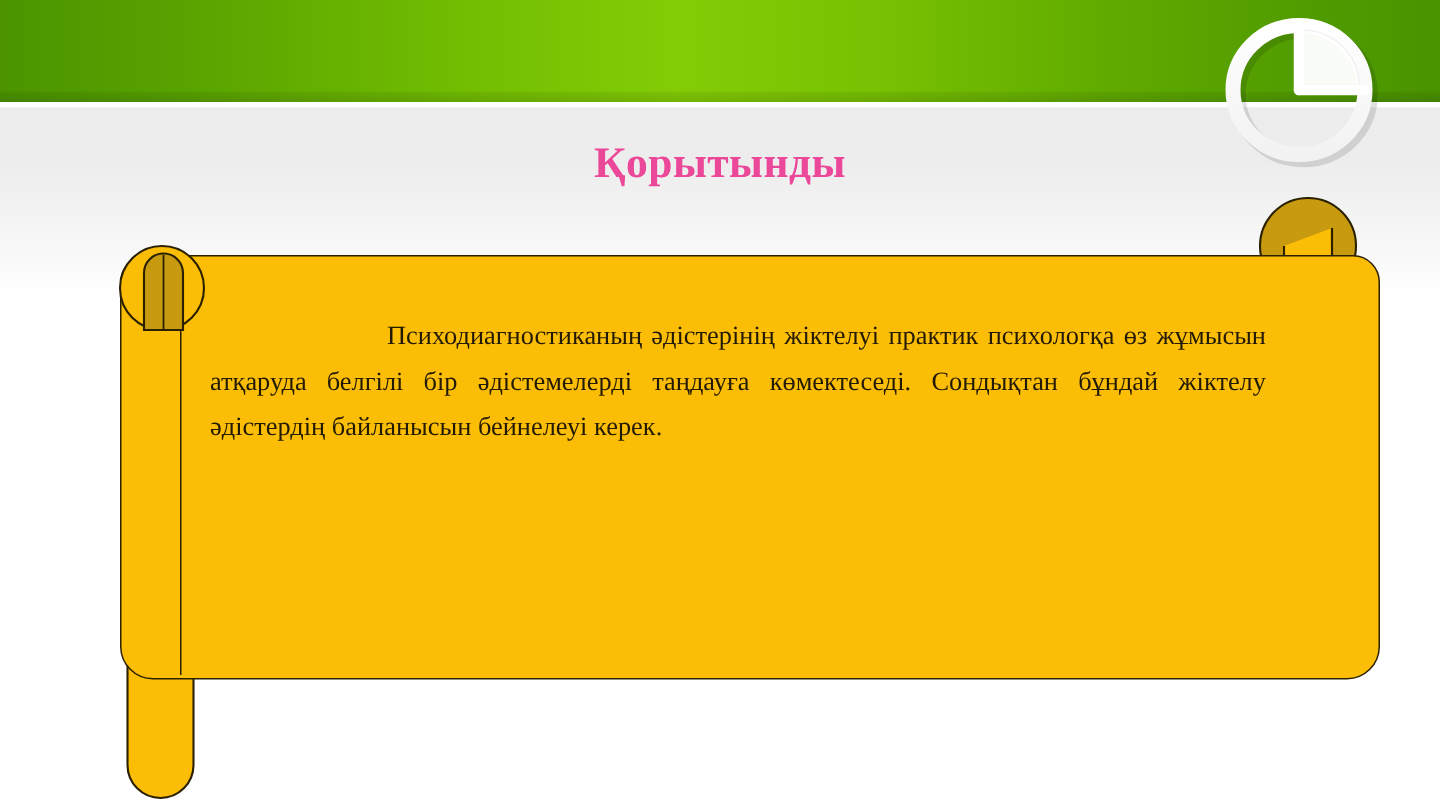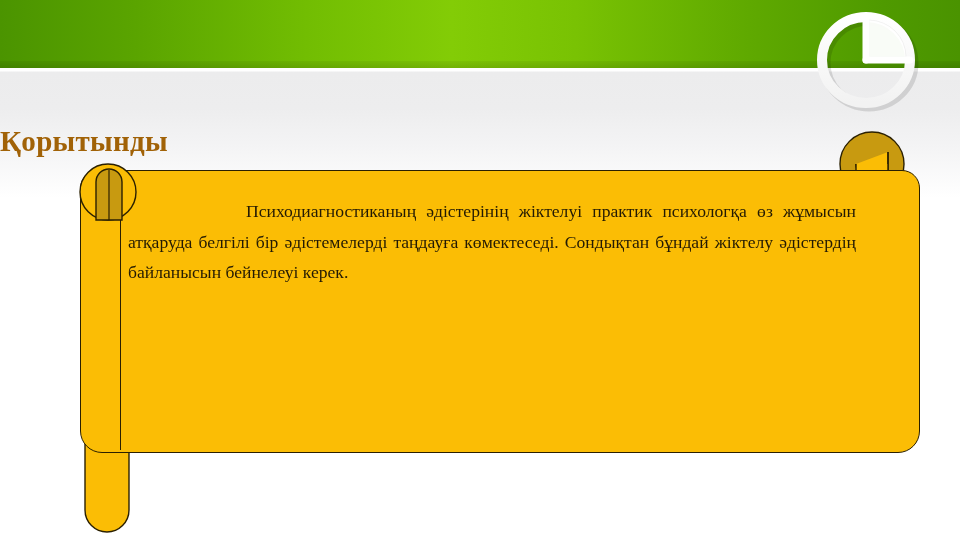--- a/index.html
+++ b/index.html
@@ -66,28 +66,27 @@
     height: 100px;
   }
   .logo svg { display:block; }
 
   
   .title {
     position: absolute;
     left: 0;
     top: 92px;
     width: 960px;
-    text-align: left;
-    color: #a16207;
+    text-align: center;
+    color: #ec4899;
     font-family: "Liberation Serif", serif;
     font-weight: bold;
     font-size: 29px;
     letter-spacing: 0.3px;
     line-height: 34px;
-    margin-top: 32px;
   }
 
   
   .scroll-wrap {
     position: absolute;
     left: 40px;
     top: 130px;
     width: 880px;
     height: 390px;
   }
@@ -143,21 +142,21 @@
     top: 196px;
     width: 728px;
     color: #231a04;
     font-family: "Liberation Serif", serif;
     font-size: 17.6px;
     line-height: 30.5px;
     text-align: justify;
     text-justify: inter-word;
   }
   .text-block p {
-    margin: 0;
+    margin: 12px;
     text-indent: 118px;
   }
   .text-block p + p { margin-top: 0px; }
 </style>
 </head>
 <body>
 
 <div id="slide">
 
   <div class="bg-lower"></div>

